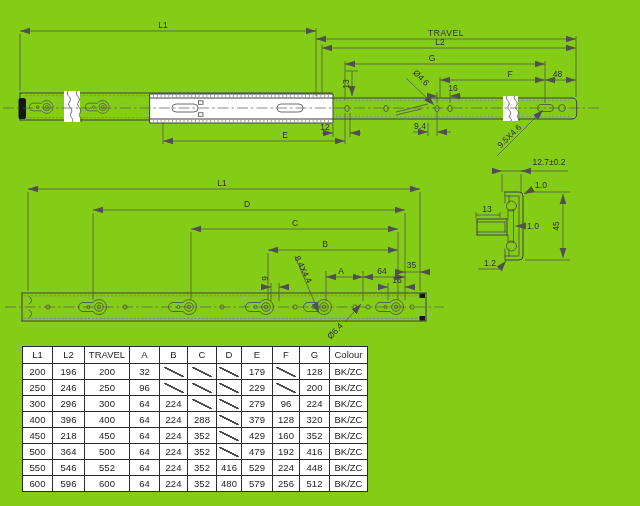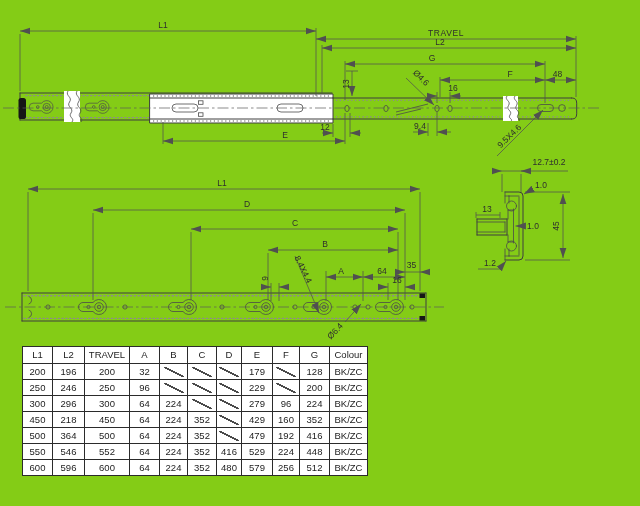--- a/index.html
+++ b/index.html
@@ -278,20 +278,33 @@
           <td>64</td>
           <td>224</td>
           <td><span class="slash"></span></td>
           <td><span class="slash"></span></td>
           <td class="bold">279</td>
           <td>96</td>
           <td>224</td>
           <td>BK/ZC</td>
         </tr>
         <tr>
+          <td>400</td>
+          <td>396</td>
+          <td>400</td>
+          <td>64</td>
+          <td>224</td>
+          <td>288</td>
+          <td><span class="slash"></span></td>
+          <td>379</td>
+          <td>128</td>
+          <td>320</td>
+          <td>BK/ZC</td>
+        </tr>
+        <tr>
           <td>450</td>
           <td>218</td>
           <td>450</td>
           <td>64</td>
           <td>224</td>
           <td>352</td>
           <td><span class="slash"></span></td>
           <td>429</td>
           <td>160</td>
           <td>352</td>

